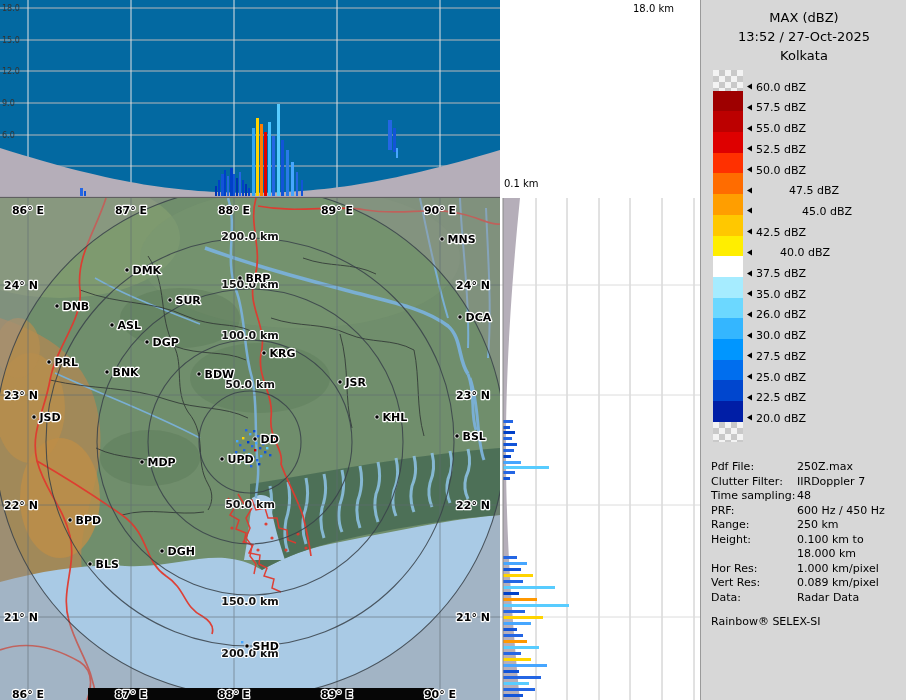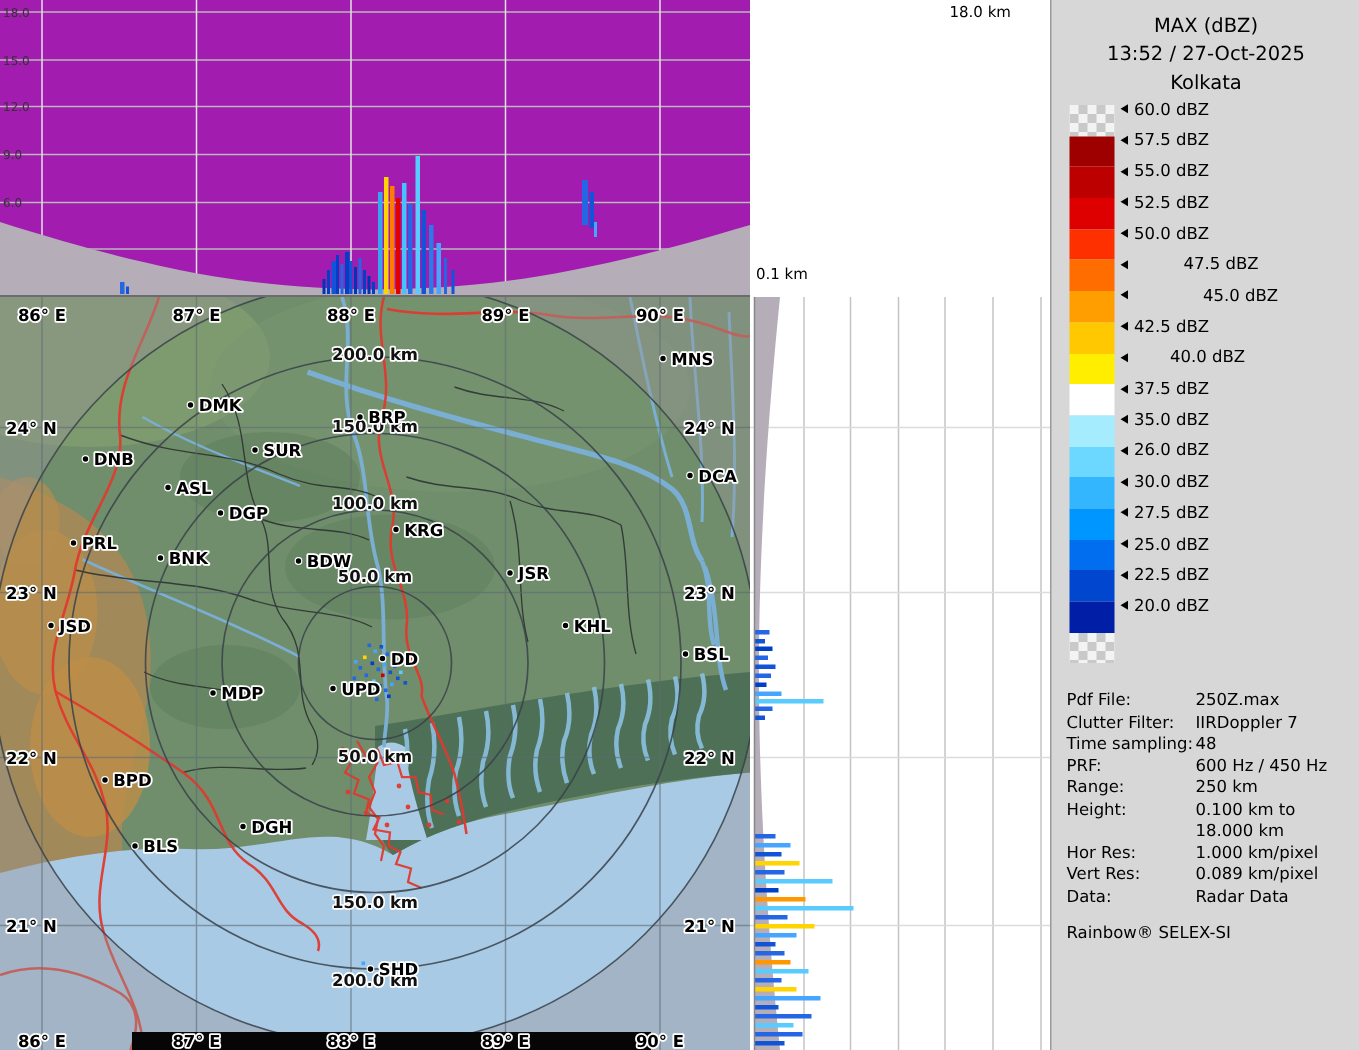--- a/index.html
+++ b/index.html
@@ -1,31 +1,31 @@
 <!DOCTYPE html>
 <html><head>
 <meta charset="utf-8">
 <style>
   html,body{margin:0;padding:0;background:#fff;}
   #stage{position:relative;width:906px;height:700px;background:#ffffff;overflow:hidden;
          font-family:"DejaVu Sans",sans-serif;}
   .abs{position:absolute;}
   
-  #top-profile{left:0;top:0;width:500px;height:198px;background:#a21caf;}
+  #top-profile{left:0;top:0;width:500px;height:198px;background:#0369a1;}
   #map-panel{left:0;top:198px;width:500px;height:502px;background:#6e8a63;}
   #side-profile{left:500px;top:198px;width:200px;height:502px;background:#fff;}
   #legend-panel{left:700px;top:0;width:206px;height:700px;background:#d7d7d7;border-left:1px solid #9a9a9a;box-sizing:border-box;}
   
   .axis-km{font-size:10px;color:#000;}
   
   #legend-title{left:0;top:8px;width:206px;text-align:center;font-size:13px;line-height:19px;color:#000;}
   #legend-col{left:12px;top:70px;width:30px;}
   .lcell{width:30px;}
   .checker{background-color:#ededed;background-image:conic-gradient(#c9c9c9 25%,#f3f3f3 0 50%,#c9c9c9 0 75%,#f3f3f3 0);background-size:12px 12px;}
-  #legend-labels{left:0;top:52px;width:206px;height:380px;}
+  #legend-labels{left:0;top:66px;width:206px;height:380px;}
   .llabel{position:absolute;left:46px;transform:translateY(-50%);display:flex;align-items:center;font-size:11px;color:#000;white-space:nowrap;}
   .arr{width:0;height:0;border-top:3.5px solid transparent;border-bottom:3.5px solid transparent;border-right:5px solid #000;margin-right:4px;}
   
   #info-block{left:10px;top:460px;width:188px;font-size:11px;line-height:14.5px;color:#000;}
   .inforow{display:grid;grid-template-columns:86px 1fr;}
   .inforow.gap{}
   #brand-line{margin-top:10px;}
   
   .mlabel{font:600 11px "DejaVu Sans",sans-serif;fill:#000;stroke:#fff;stroke-width:2.4px;paint-order:stroke;stroke-linejoin:round;}
   .rlabel{font:600 11px "DejaVu Sans",sans-serif;fill:#111;stroke:#fff;stroke-width:2.2px;paint-order:stroke;stroke-linejoin:round;}

